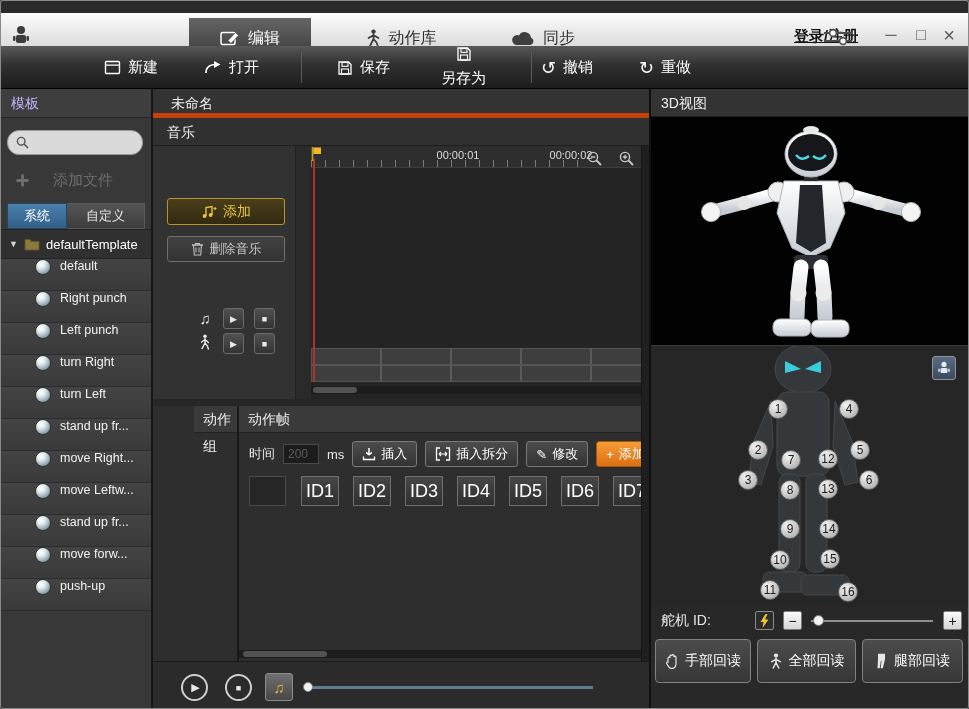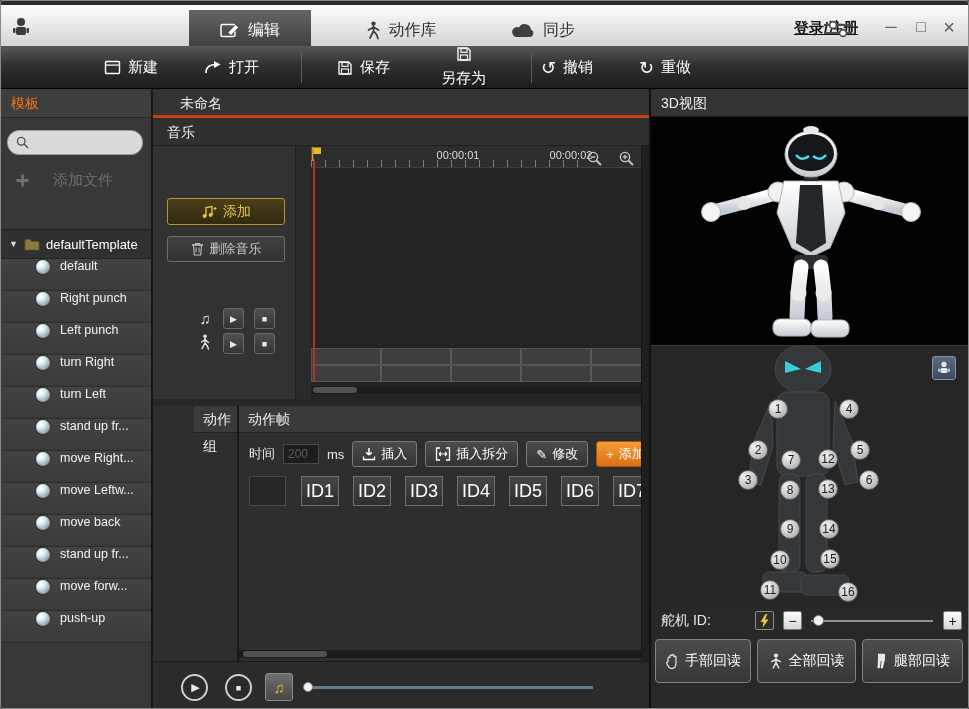--- a/index.html
+++ b/index.html
@@ -1,21 +1,21 @@
 <!DOCTYPE html>
 <html><head>
 <meta charset="utf-8">
 <style>
   * { margin:0; padding:0; box-sizing:border-box; }
   body { background:#555; font-family:"Liberation Sans","DejaVu Sans",sans-serif; }
   #app { position:relative; width:969px; height:709px; background:#2b2b2b; overflow:hidden;
          border:1px solid #8a8a8a; border-radius:3px; font-family:"Liberation Sans","DejaVu Sans",sans-serif; }
 
   
-  #titlebar { position:absolute; left:0; top:4px; width:100%; height:45px;
+  #titlebar { position:absolute; left:0; top:12px; width:100%; height:45px;
     background:linear-gradient(180deg,#fdfdfd 0%,#e9e9e9 45%,#d2d2d2 100%); border-bottom:1px solid #8f8f8f; }
   .app-icon { position:absolute; left:10px; top:12px; width:20px; height:22px; }
   .ttab { position:absolute; top:5px; height:40px; display:flex; align-items:center; justify-content:center;
           gap:8px; font-size:16px; color:#2f2f2f; cursor:default; }
   .ttab.active { background:linear-gradient(180deg,#646464,#3c3c3c); color:#fff; }
   #tab-edit { left:188px; width:122px; }
   #tab-library { left:340px; width:120px; }
   #tab-sync { left:492px; width:100px; }
   .login { position:absolute; left:793px; top:14px; font-size:15px; font-weight:bold; color:#141414;
            text-decoration:underline; }
@@ -29,21 +29,21 @@
     background:linear-gradient(180deg,#585858 0%,#303030 45%,#1c1c1c 100%); border-bottom:1px solid #000; }
   .toolbtn { position:absolute; top:0; height:43px; display:flex; align-items:center; gap:7px;
              color:#fff; font-size:15px; }
   .toolbtn .g { font-size:18px; line-height:1; }
   #tb-new { left:103px; } #tb-open { left:203px; } #tb-save { left:336px; } #tb-saveas { left:440px;flex-direction:column; }
   #tb-undo { left:540px; } #tb-redo { left:638px; }
   .tsep { position:absolute; top:6px; width:1px; height:31px; background:#141414; border-right:1px solid #5c5c5c; }
 
   
   #sidebar { position:absolute; left:0; top:88px; width:152px; bottom:0; background:#383838; border-right:2px solid #161616; }
-  .side-header { height:29px; line-height:29px; padding-left:10px; background:#3e3e3e; color:#f97316;
+  .side-header { height:29px; line-height:29px; padding-left:10px; background:#3e3e3e; color:#c4b5fd;
                  font-size:14px; border-bottom:1px solid #262626; }
   .searchbox { position:absolute; left:6px; top:41px; width:136px; height:25px; background:#dadada;
                border:1px solid #9a9a9a; border-radius:12px; display:flex; align-items:center; padding:0 8px; gap:5px; }
   .searchbox input { flex:1; min-width:0; border:none; outline:none; background:transparent; font-size:12px; color:#222; }
   .addfile { position:absolute; left:14px; top:82px; display:flex; align-items:center; gap:23px;
              color:#6f6f6f; font-size:15px; }
   .sidetabs { position:absolute; left:6px; top:114px; display:flex; }
   .stab { height:26px; line-height:24px; text-align:center; font-size:13px; border:1px solid #5a5a5a; }
   .stab.sys { width:60px; background:linear-gradient(180deg,#4a7fae,#335f87); color:#fff; border-color:#27475f; }
   .stab.cus { width:78px; background:linear-gradient(180deg,#545454,#3d3d3d); color:#e4e4e4; border-left:none; }
@@ -54,21 +54,21 @@
   #treelist { position:absolute; left:0; top:170px; width:100%; }
   .sideitem { height:32px; display:flex; gap:9px; padding-left:34px;
               background:linear-gradient(180deg,#434343,#3a3a3a); border-bottom:1px solid #2c2c2c;
               color:#f2f2f2; font-size:12.5px; white-space:nowrap; }
   .sphere { width:16px; height:16px; border-radius:50%; flex:0 0 auto; border:1px solid #2c3638;
             background:radial-gradient(circle at 35% 30%, #ffffff 0%, #e2ecee 30%, #9db3b9 62%, #56696d 100%); }
 
   
   #main { position:absolute; left:152px; top:88px; width:496px; bottom:0; background:#262626; }
   .doc-header { position:absolute; left:0; top:0; width:100%; height:29px; line-height:29px; background:#333;
-                color:#eee; font-size:14px; padding-left:27px; border-bottom:3px solid #c2410c; }
+                color:#eee; font-size:14px; padding-left:18px; border-bottom:5px solid #c2410c; }
   .music-header { position:absolute; left:0; top:29px; width:100%; height:28px; line-height:28px; background:#303030;
                   color:#eee; font-size:14px; padding-left:14px; border-bottom:1px solid #1e1e1e; }
   #music-body { position:absolute; left:0; top:57px; width:100%; height:253px; background:#2a2a2a; }
   #mcontrols { position:absolute; left:0; top:0; width:143px; height:100%; background:#323232; border-right:1px solid #1f1f1f; }
   .btn-add-music { position:absolute; left:14px; top:52px; width:118px; height:27px; border-radius:3px;
                    background:linear-gradient(180deg,#4a3f1b,#322a10); border:1px solid #b4952e;
                    color:#e6c545; font-size:14px; display:flex; align-items:center; justify-content:center; gap:6px; }
   .btn-del-music { position:absolute; left:14px; top:90px; width:118px; height:26px; border-radius:3px;
                    background:linear-gradient(180deg,#424242,#323232); border:1px solid #6e6e6e;
                    color:#c6c6c6; font-size:13px; display:flex; align-items:center; justify-content:center; gap:6px; }
@@ -263,20 +263,24 @@
       <input type="text" value="" style="">
     </div>
 
     <div class="addfile">
       <svg width="15" height="15" viewBox="0 0 15 15">
         <path d="M7.5,1.5 V13.5 M1.5,7.5 H13.5" stroke="#6f6f6f" stroke-width="2.8"></path>
       </svg>
       <span>添加文件</span>
     </div>
 
+    <div class="sidetabs">
+      <div class="stab sys">系统</div>
+      <div class="stab cus">自定义</div>
+    </div>
 
     <div class="folder-row">
       <span class="caret">▼</span>
       <svg width="16" height="13" viewBox="0 0 16 13">
         <path d="M1,1.5 h5 l1.6,2 H15 V12 H1 Z" fill="#8a7a3c" stroke="#5f5428" stroke-width="0.8"></path>
       </svg>
       <span>defaultTemplate</span>
     </div>
 
     <div id="treelist">
@@ -304,24 +308,20 @@
           <span class="sphere"></span>
           <span>stand up fr...</span>
         </div>
       <div class="sideitem">
           <span class="sphere"></span>
           <span>move Right...</span>
         </div>
       <div class="sideitem">
           <span class="sphere"></span>
           <span>move Leftw...</span>
-        </div>
-      <div class="sideitem">
-          <span class="sphere"></span>
-          <span>move back</span>
         </div>
       <div class="sideitem">
           <span class="sphere"></span>
           <span>stand up fr...</span>
         </div>
       <div class="sideitem">
           <span class="sphere"></span>
           <span>move forw...</span>
         </div>
       <div class="sideitem">

